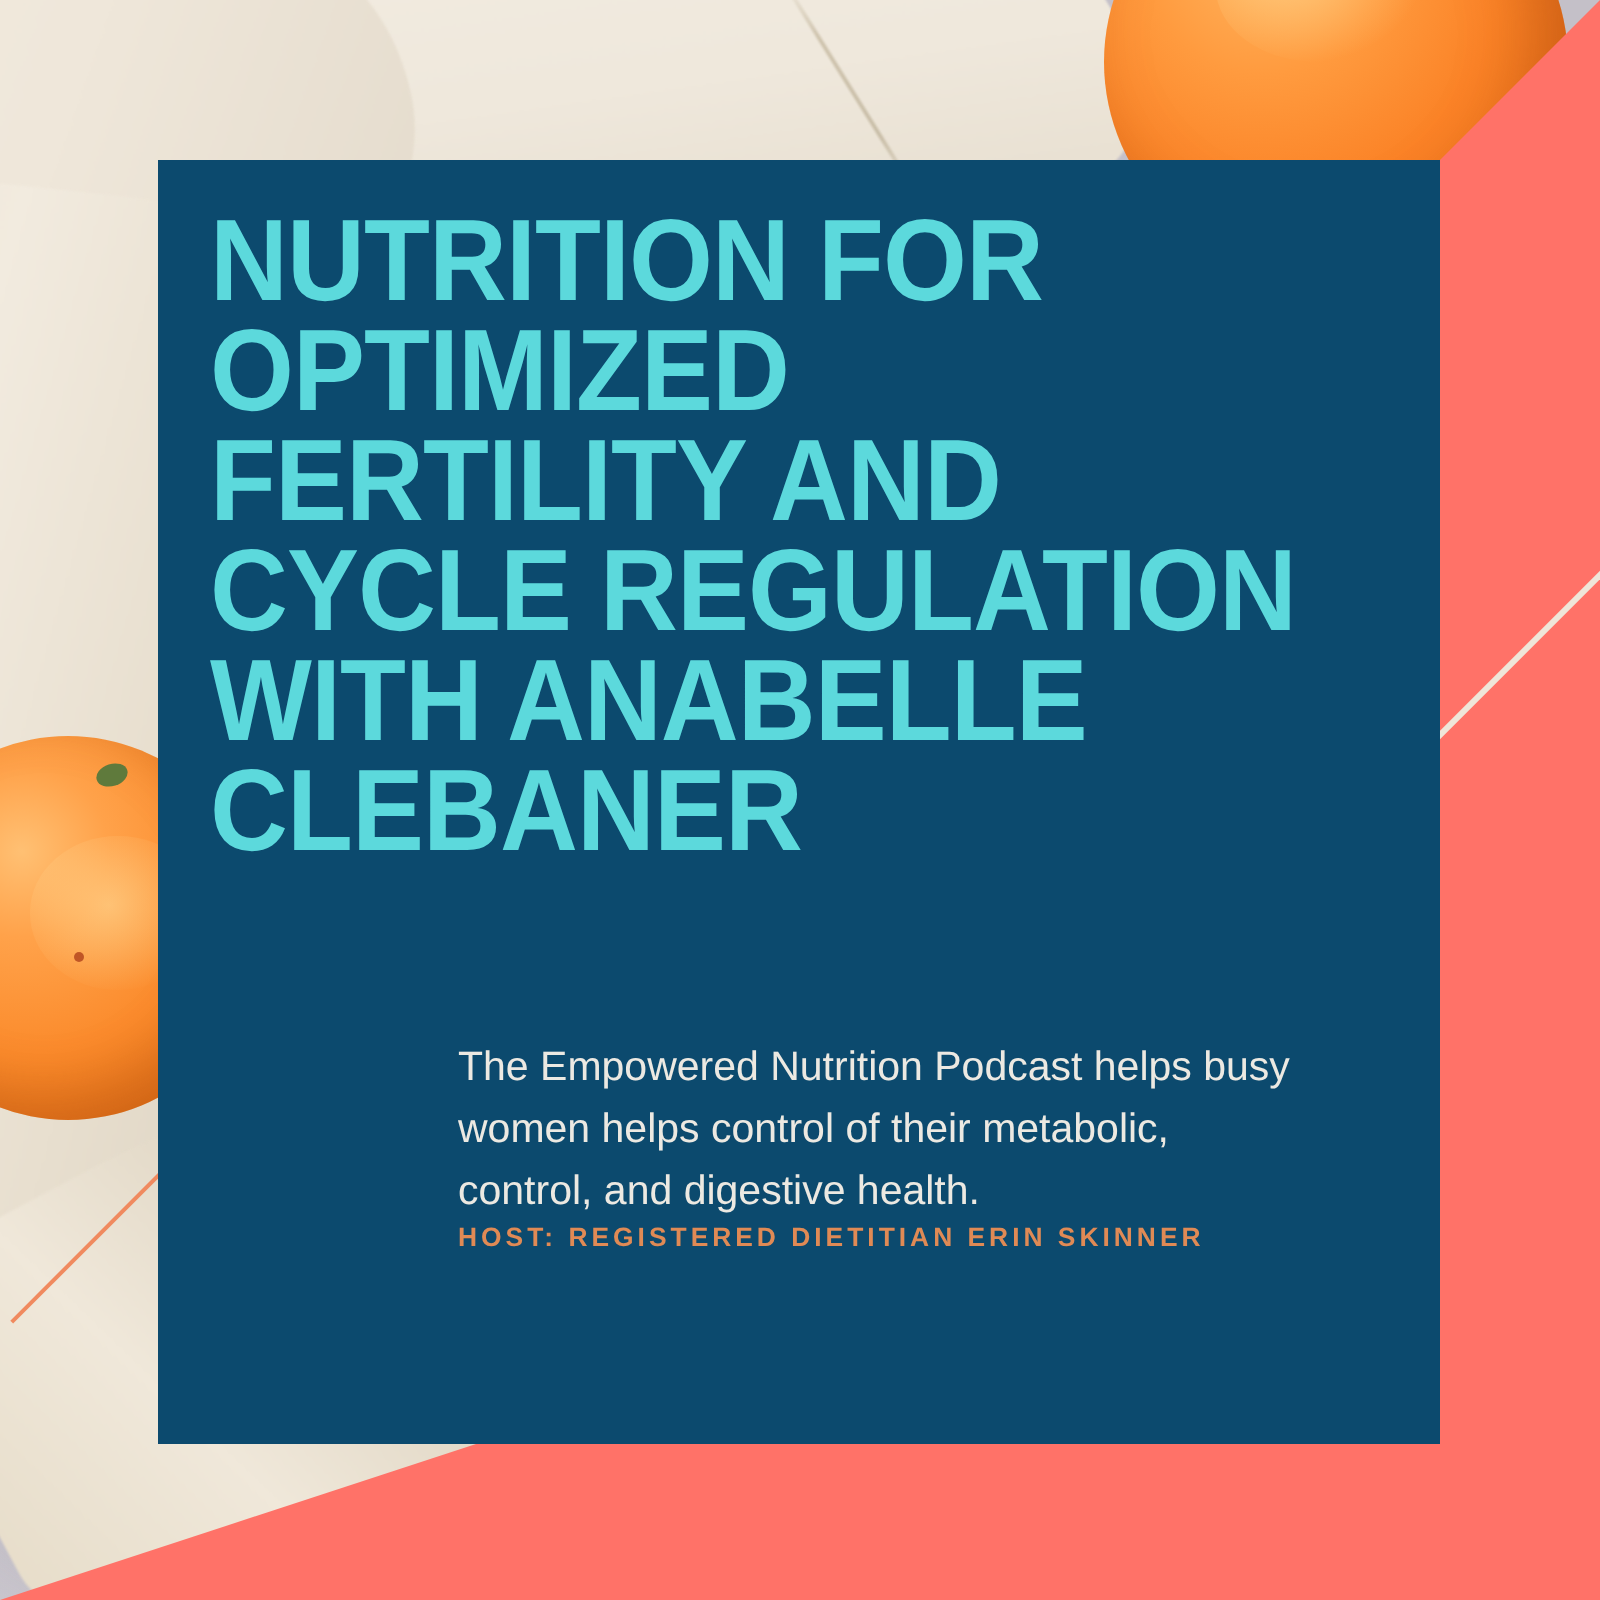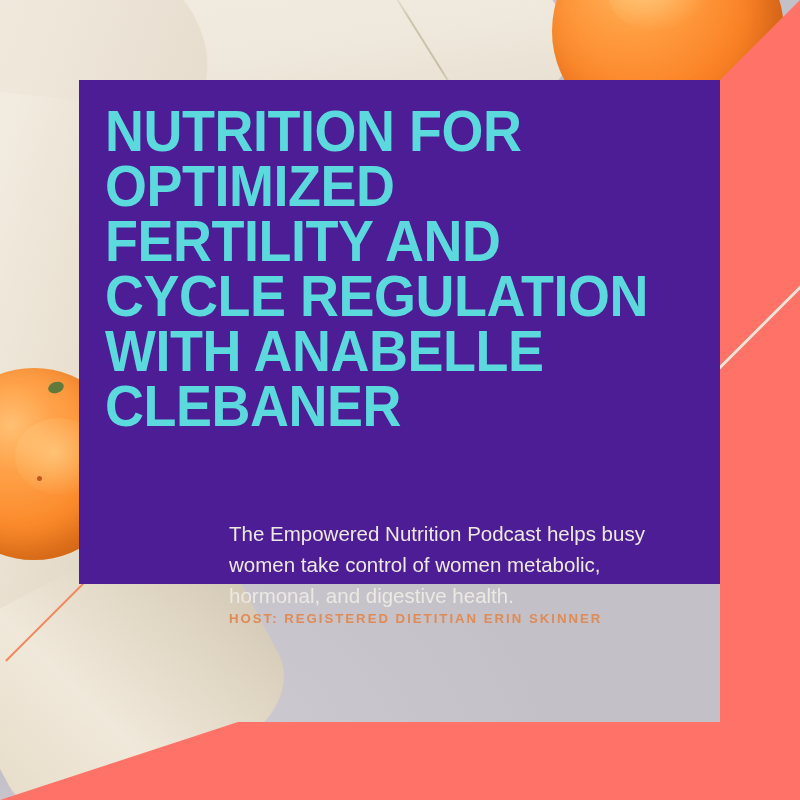--- a/index.html
+++ b/index.html
@@ -163,22 +163,22 @@
     width: 250px; height: 2.4px;
     background: #f08a5f;
     transform-origin: left center;
     transform: rotate(-45deg);
   }
 
   
   .card {
     position: absolute;
     left: 79px; top: 80px;
-    width: 641px; height: 504px;
-    background: #4c1d95;
+    width: 641px; height: 642px;
+    background: #0c4a6e;
   }
 
   
   .title {
     position: absolute;
     left: 26px; top: 23px;
     width: 600px;
     color: #5cd9dc;
     font-family: "Liberation Sans", sans-serif;
     font-weight: 700;
@@ -247,20 +247,20 @@
       <span class="title-line">Optimized</span>
       <span class="title-line">Fertility and</span>
       <span class="title-line">Cycle Regulation</span>
       <span class="title-line">with Anabelle</span>
       <span class="title-line">Clebaner</span>
     </div>
 
     <div class="desc-block">
       <p class="desc">
         <span>The Empowered Nutrition Podcast helps busy</span><br>
-        <span>women take control of women metabolic,</span><br>
-        <span>hormonal, and digestive health.</span>
+        <span>women helps control of their metabolic,</span><br>
+        <span>control, and digestive health.</span>
       </p>
       <div class="host">Host: Registered Dietitian Erin Skinner</div>
     </div>
 
   </div>
 </div>
 
 </body></html>

